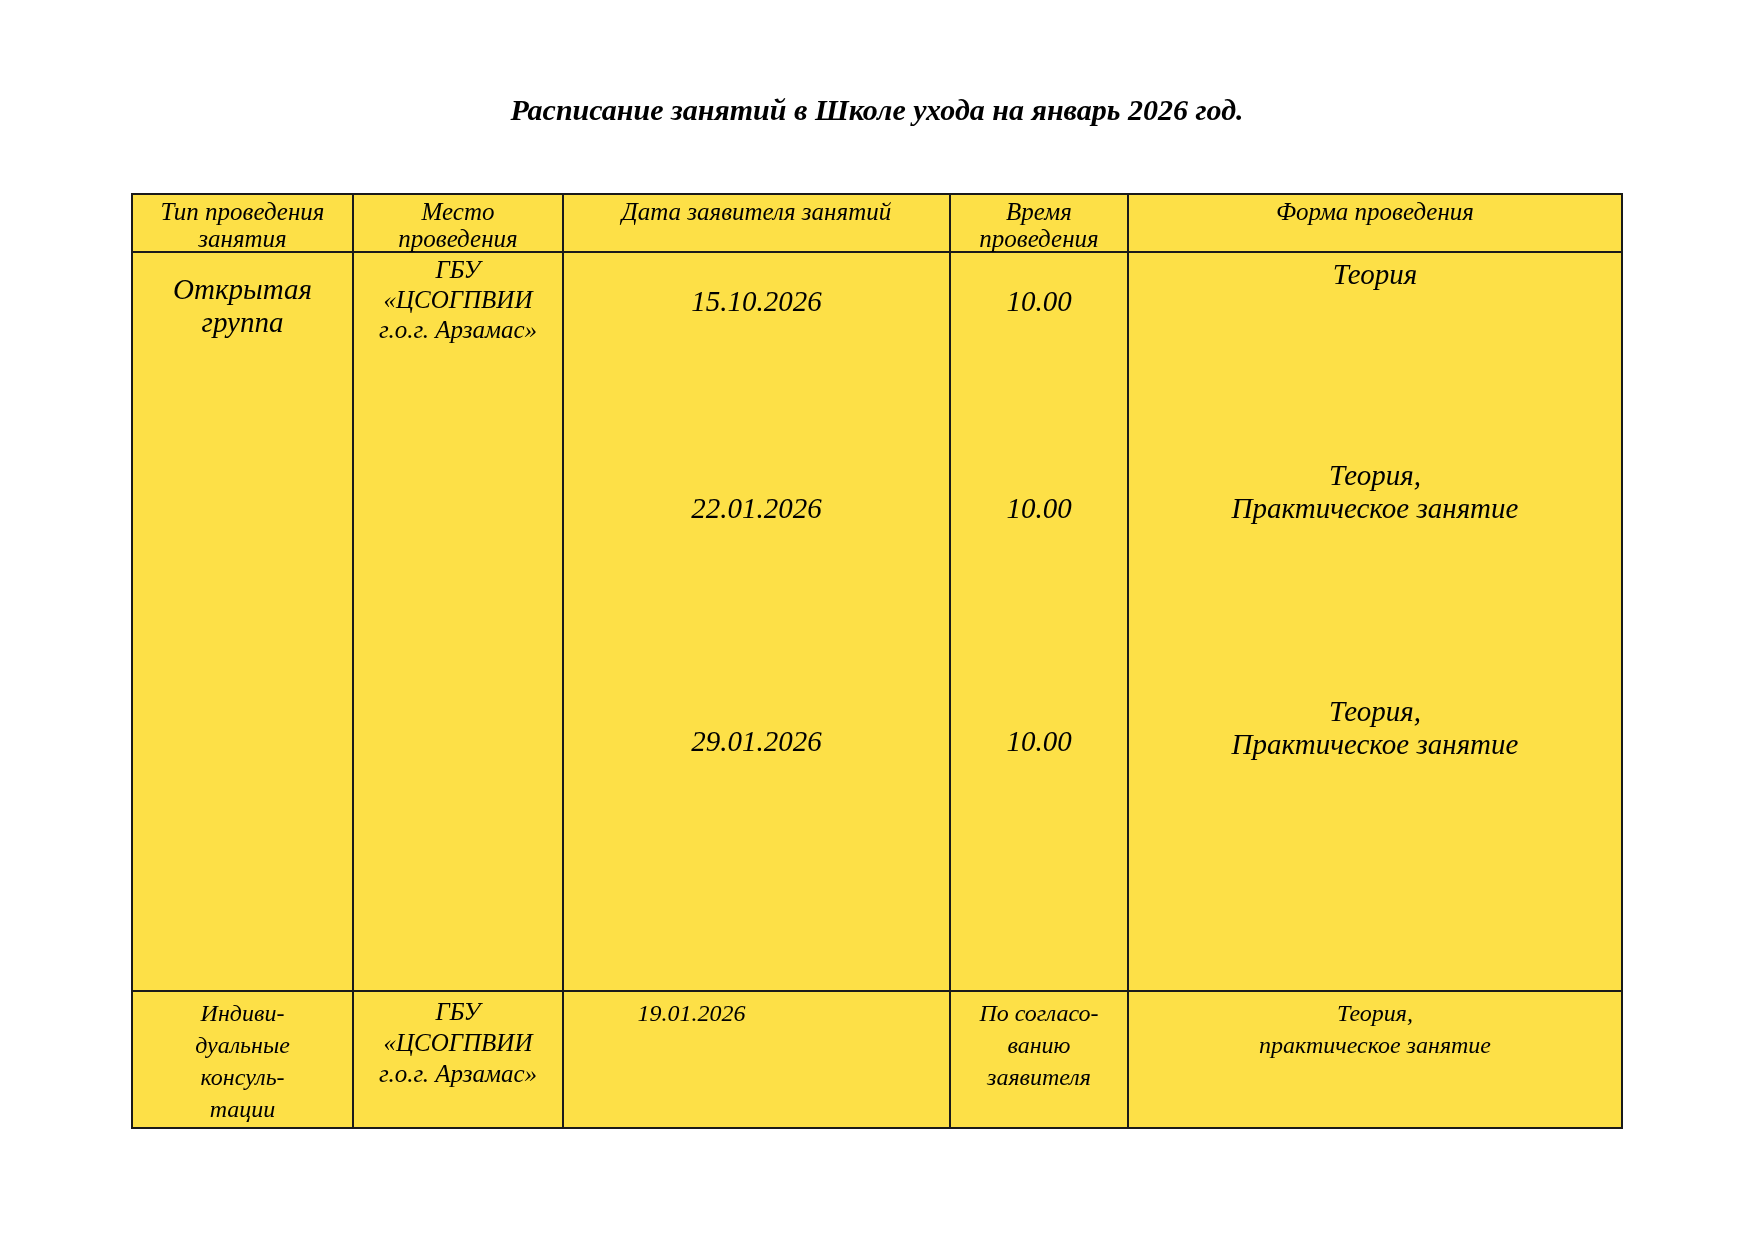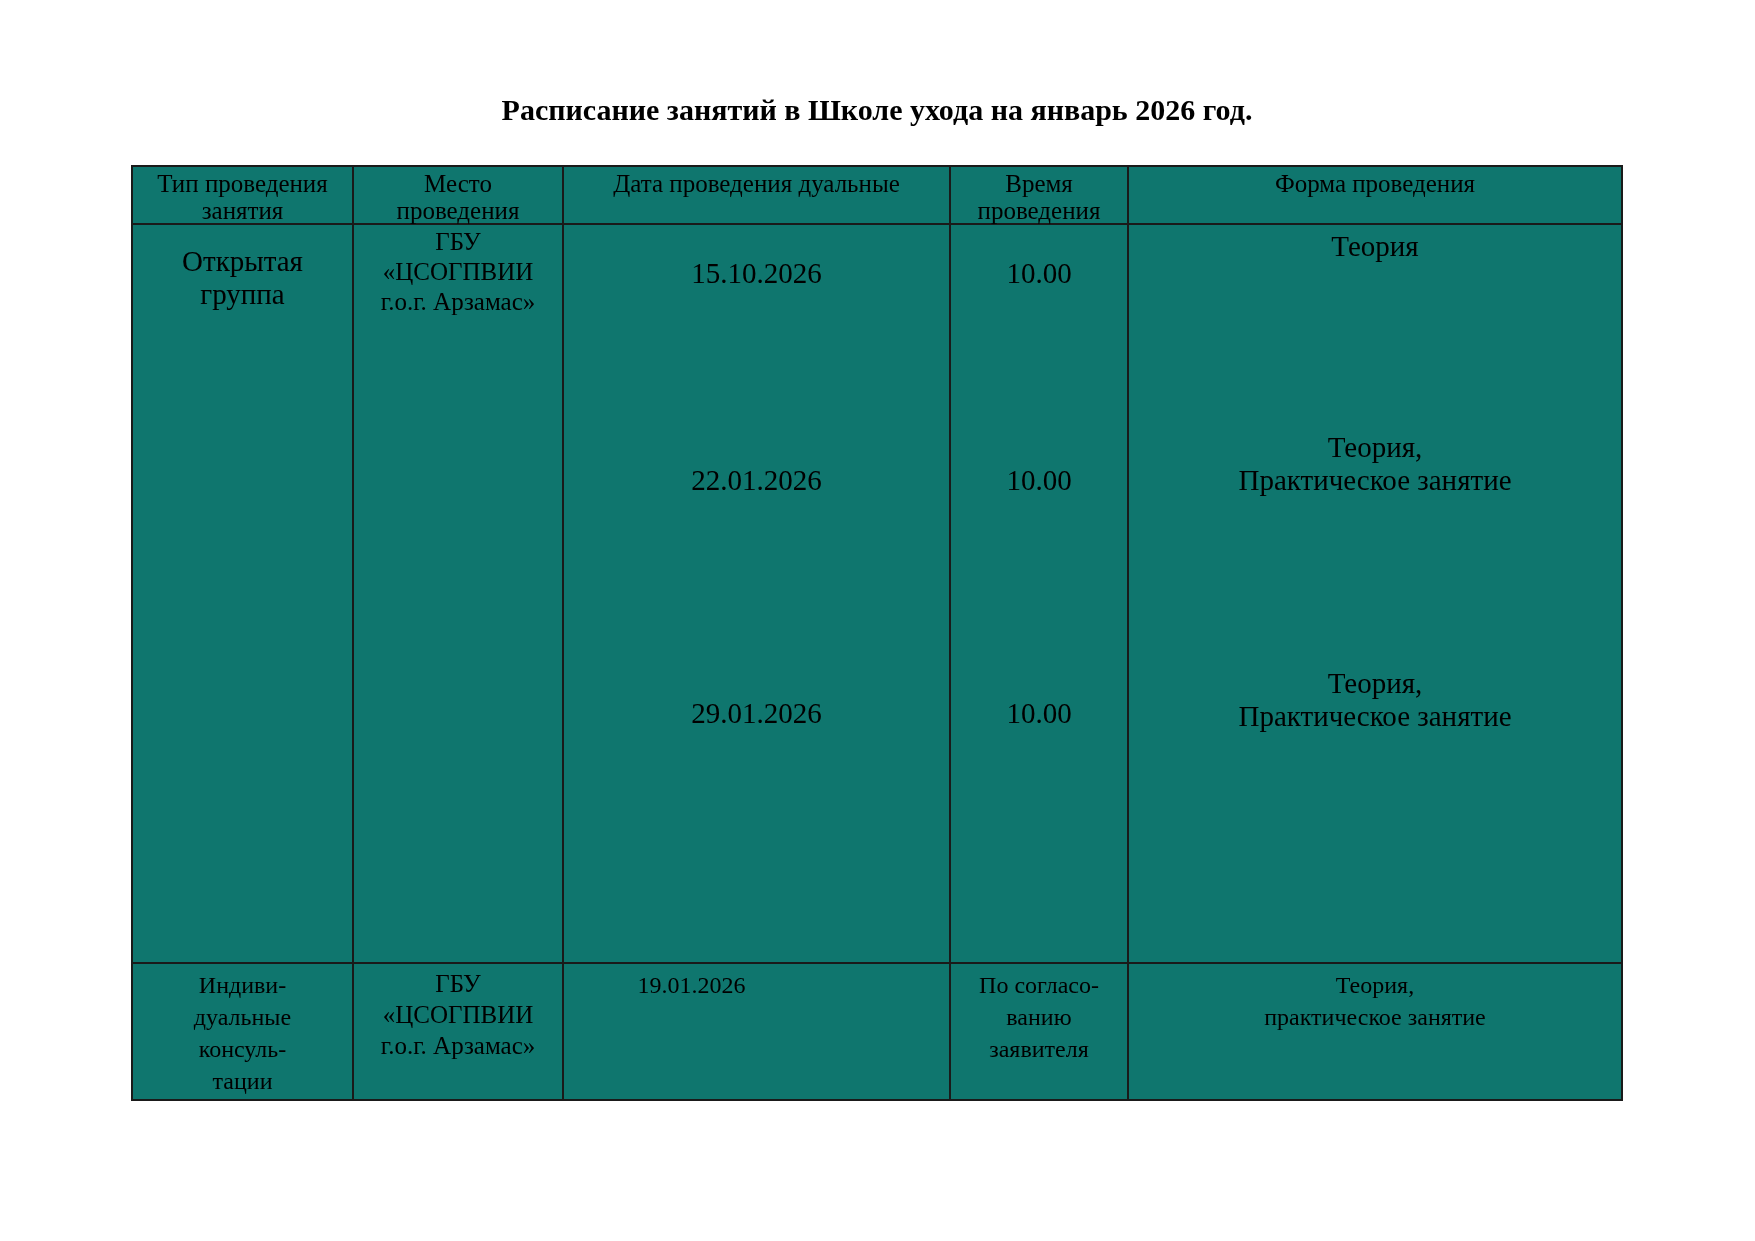--- a/index.html
+++ b/index.html
@@ -1,15 +1,15 @@
 <!DOCTYPE html>
 <html><head>
 <meta charset="utf-8">
 <style>
-  * { margin: 0; padding: 0; box-sizing: border-box; }
+  * { margin: 0; padding: 0; box-sizing: border-box; font-style: italic; }
   html, body { background: #ffffff; }
   body {
     width: 1755px;
     height: 1241px;
     position: relative;
     font-family: "Liberation Serif", "DejaVu Serif", serif;
     color: #000000;
     overflow: hidden;
   }
   .title {
@@ -18,29 +18,29 @@
     left: 131px;
     width: 1492px;
     text-align: center;
     font-weight: bold;
     font-size: 30px;
     line-height: 36px;
     white-space: pre-line;
   }
   .schedule-table {
     position: absolute;
-    top: 165px;
+    top: 193px;
     left: 131px;
     width: 1492px;
     height: 936px;
     border: 2px solid #1a1a1a;
     display: grid;
     grid-template-columns: 221px 210px 387px 178px 1fr;
     grid-template-rows: 58px 739px 135px;
-    background: #0f766e;
+    background: #fde047;
   }
   .cell {
     border-right: 2px solid #1a1a1a;
     border-bottom: 2px solid #1a1a1a;
     text-align: center;
     position: relative;
     white-space: pre-line;
   }
   .cell.last-col { border-right: none; }
   .cell.last-row { border-bottom: none; }
@@ -90,21 +90,21 @@
 <body>
 
 <h1 class="title">Расписание занятий в Школе ухода на январь 2026 год.</h1>
 
 <div class="schedule-table">
 
   <div class="cell header-cell">Тип проведения
 занятия</div>
   <div class="cell header-cell">Место
 проведения</div>
-  <div class="cell header-cell">Дата проведения дуальные</div>
+  <div class="cell header-cell">Дата заявителя занятий</div>
   <div class="cell header-cell">Время
 проведения</div>
   <div class="cell header-cell last-col">Форма проведения</div>
 
   <div class="cell type-cell">Открытая
 группа</div>
   <div class="cell place-cell">ГБУ
 «ЦСОГПВИИ
 г.о.г. Арзамас»</div>
 

